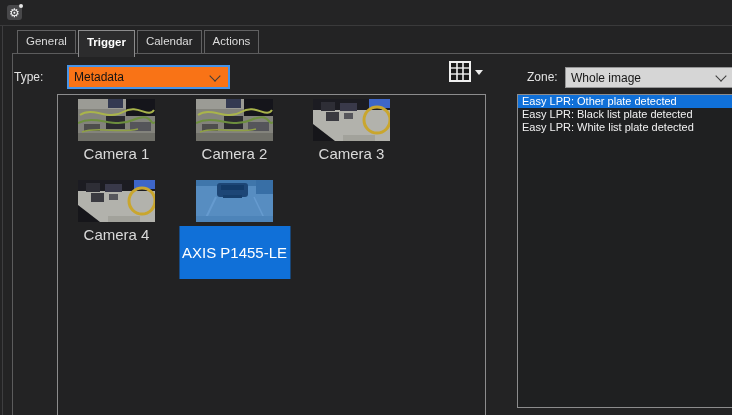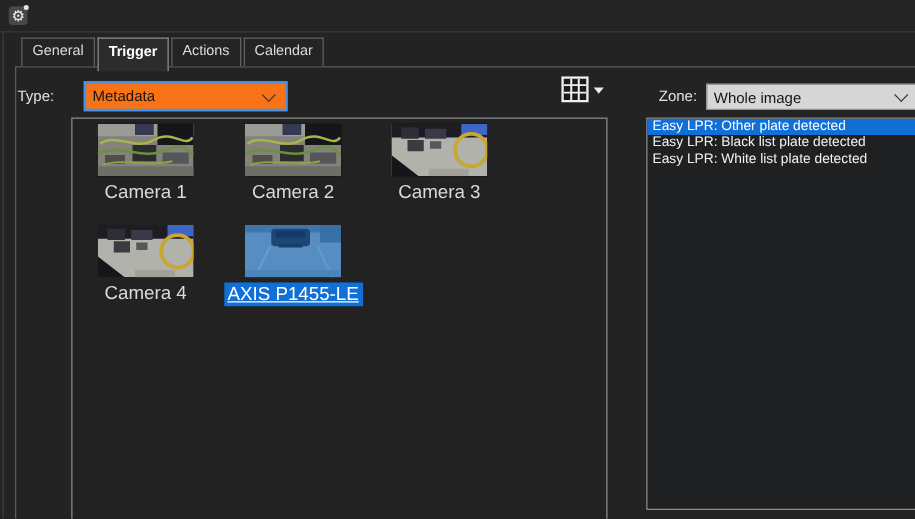--- a/index.html
+++ b/index.html
@@ -45,21 +45,21 @@
   .thumb-panel{position:absolute;left:57px;top:94px;width:429px;height:324px;border:1px solid #8c8c8d;box-sizing:border-box;background:#222223;}
   .list-panel{position:absolute;left:517px;top:94px;width:218px;height:314px;border:1px solid #8c8c8d;box-sizing:border-box;background:#1f2021;overflow:hidden;}
   .list-item{height:13px;line-height:13px;font-size:11px;color:#f2f2f2;padding-left:4px;white-space:nowrap;overflow:hidden;}
   .list-item.selected{background:#1070d8;color:#ffffff;}
   
   .cam-cell{position:absolute;width:77px;}
   .cam-thumb{position:relative;width:77px;height:42px;overflow:hidden;background:#000;}
   .cam-thumb svg{display:block;}
   .sel-overlay{position:absolute;left:0;top:0;width:77px;height:42px;background:rgba(30,120,224,.38);}
   .cam-label{position:absolute;top:46px;left:50%;transform:translateX(-50%);white-space:nowrap;color:#dadada;font-size:15px;}
-  .cam-label.sel{background:#1070d8;color:#ffffff;padding:1px 3px;text-decoration:underline;}
+  .cam-label.sel{background:#1070d8;color:#ffffff;padding:18px 3px;}
   #cell-cam1{left:78px;top:99px;}
   #cell-cam2{left:196px;top:99px;}
   #cell-cam3{left:313px;top:99px;}
   #cell-cam4{left:78px;top:180px;}
   #cell-axis{left:196px;top:180px;}
 </style>
 </head>
 <body>
 
 <div class="win-edge"></div>
@@ -67,22 +67,22 @@
 <div class="titlebar">
   <div class="gear-badge">
     <span>⚙</span>
     <span class="dot"></span>
   </div>
 </div>
 
 <div class="tabs">
   <div class="tab">General</div>
   <div class="tab active">Trigger</div>
+  <div class="tab">Calendar</div>
   <div class="tab">Actions</div>
-  <div class="tab">Calendar</div>
 </div>
 <div class="page-top-line"></div>
 <div class="page-left-line"></div>
 
 <span class="lbl" id="type-label">Type:</span>
 <div class="combo" id="type-combo">
   <span class="val">Metadata</span>
   <span class="chev"></span>
 </div>
 

